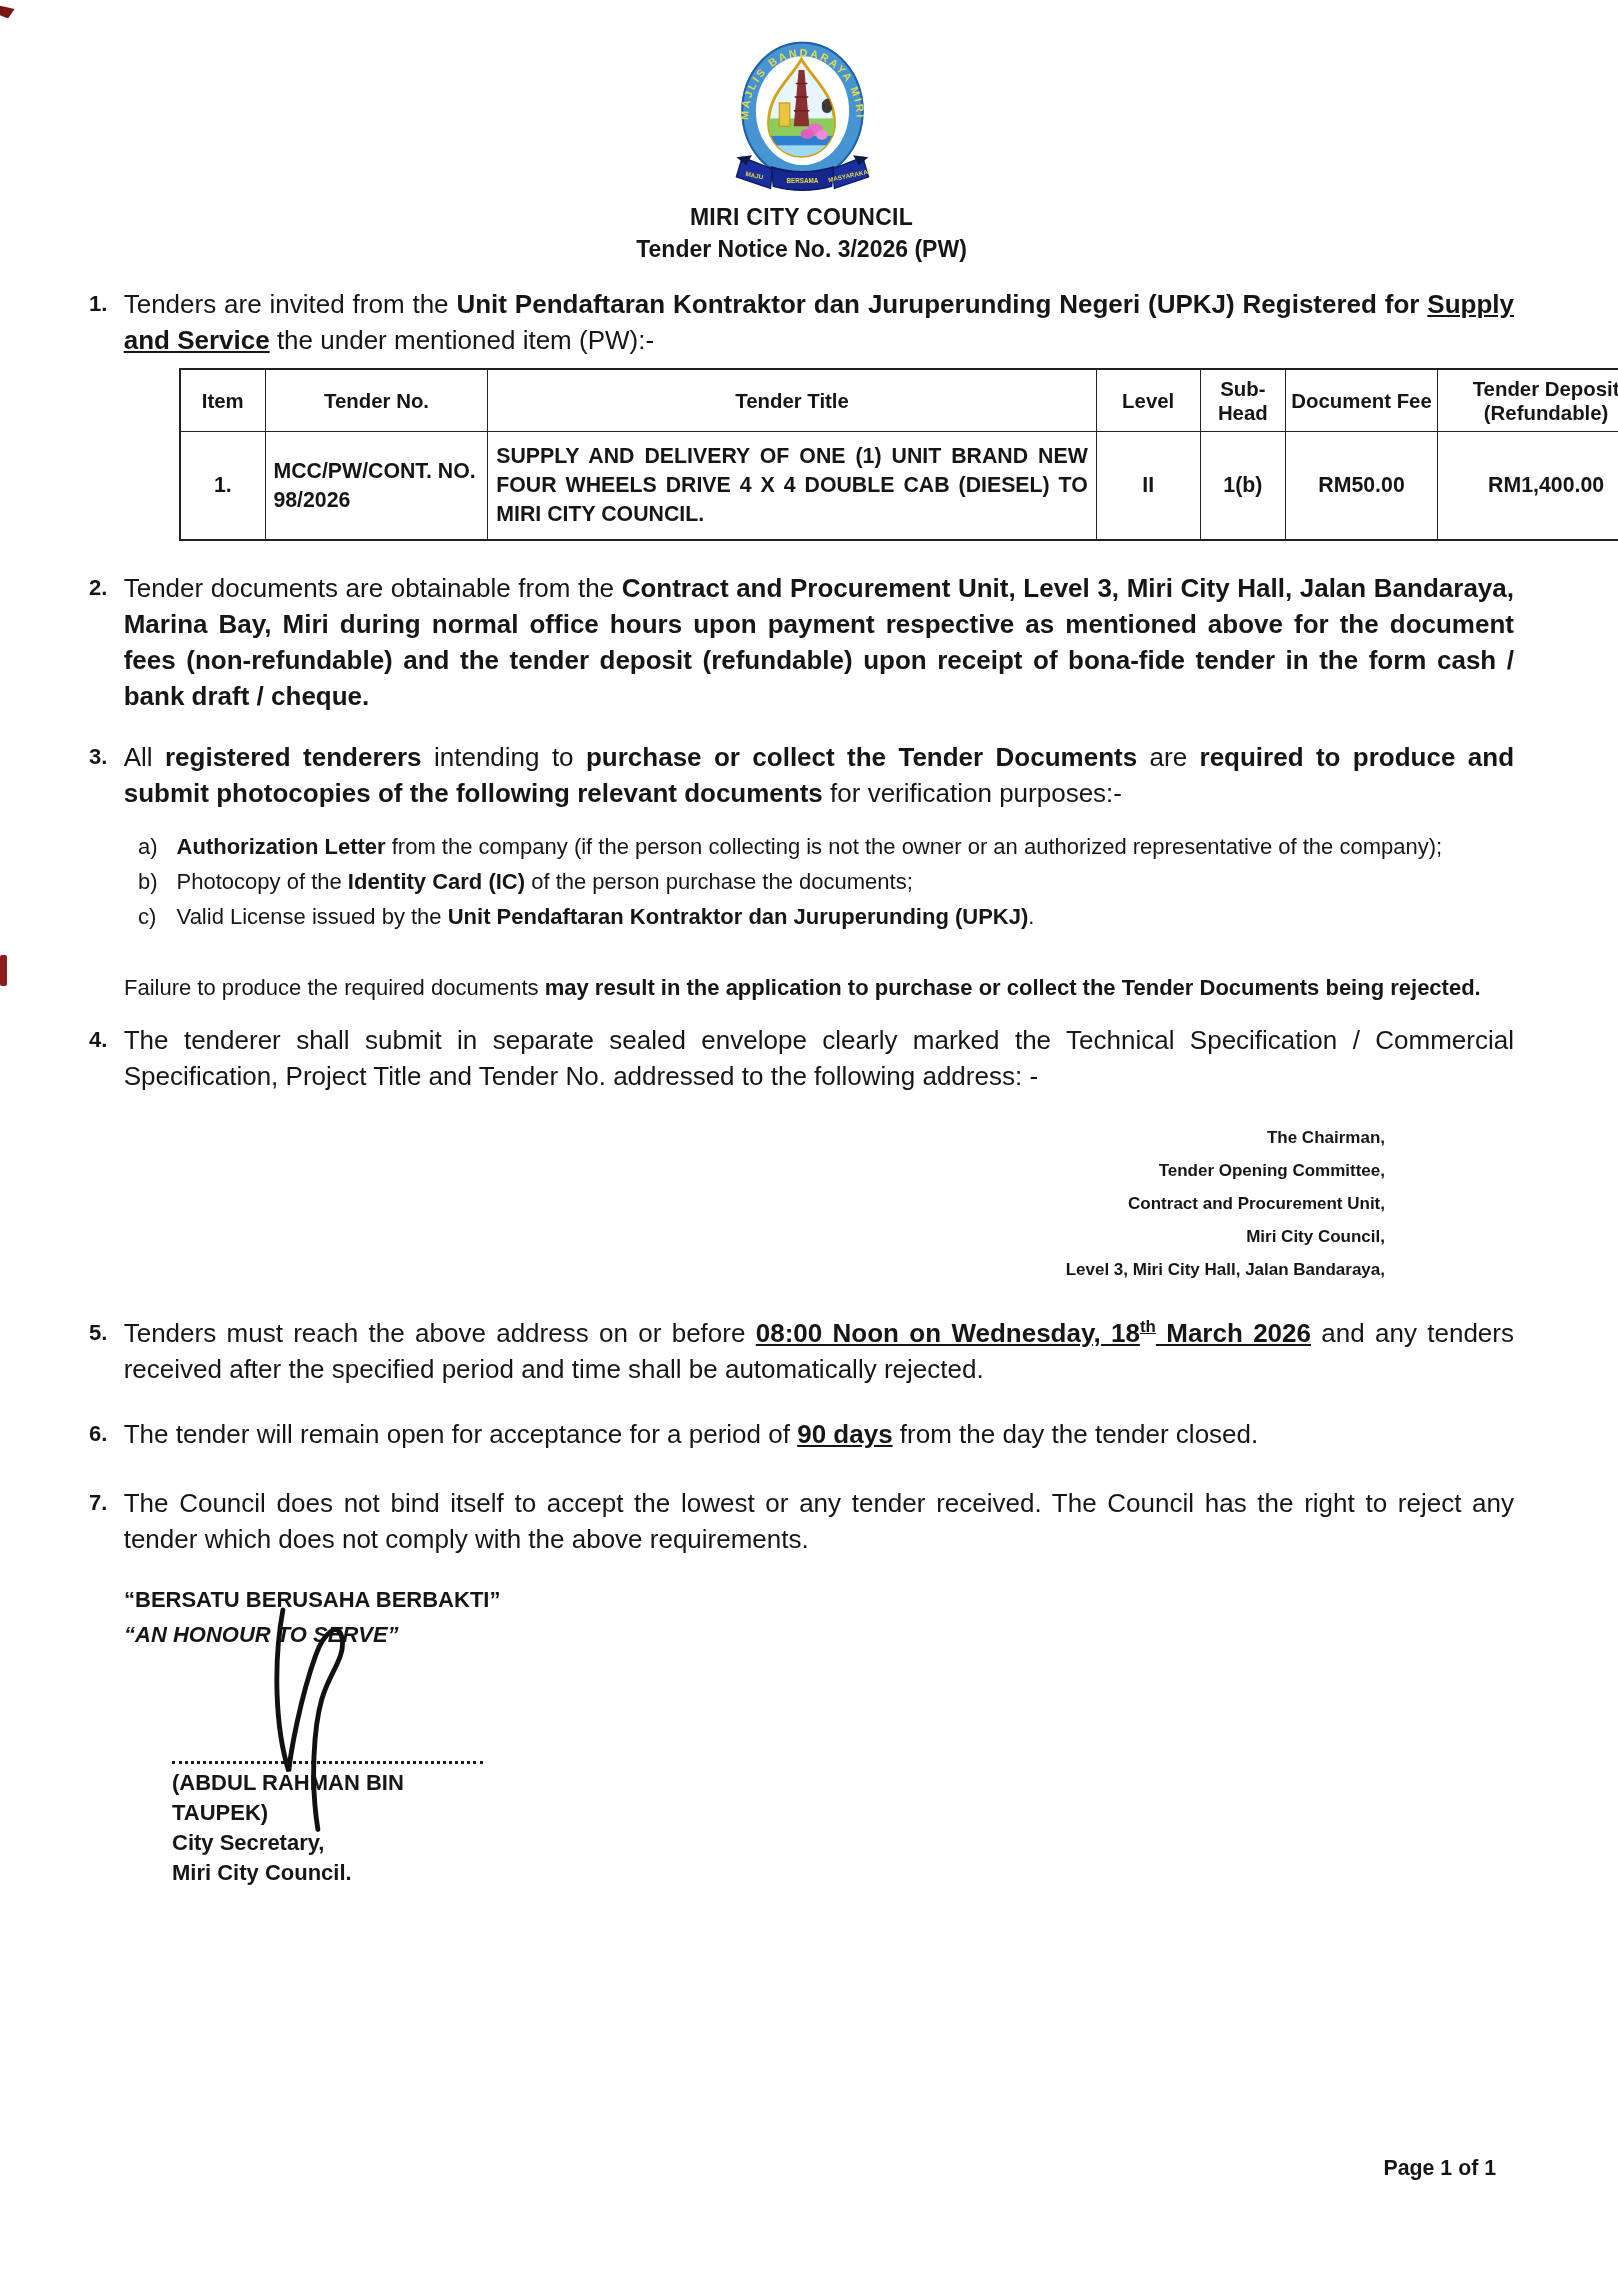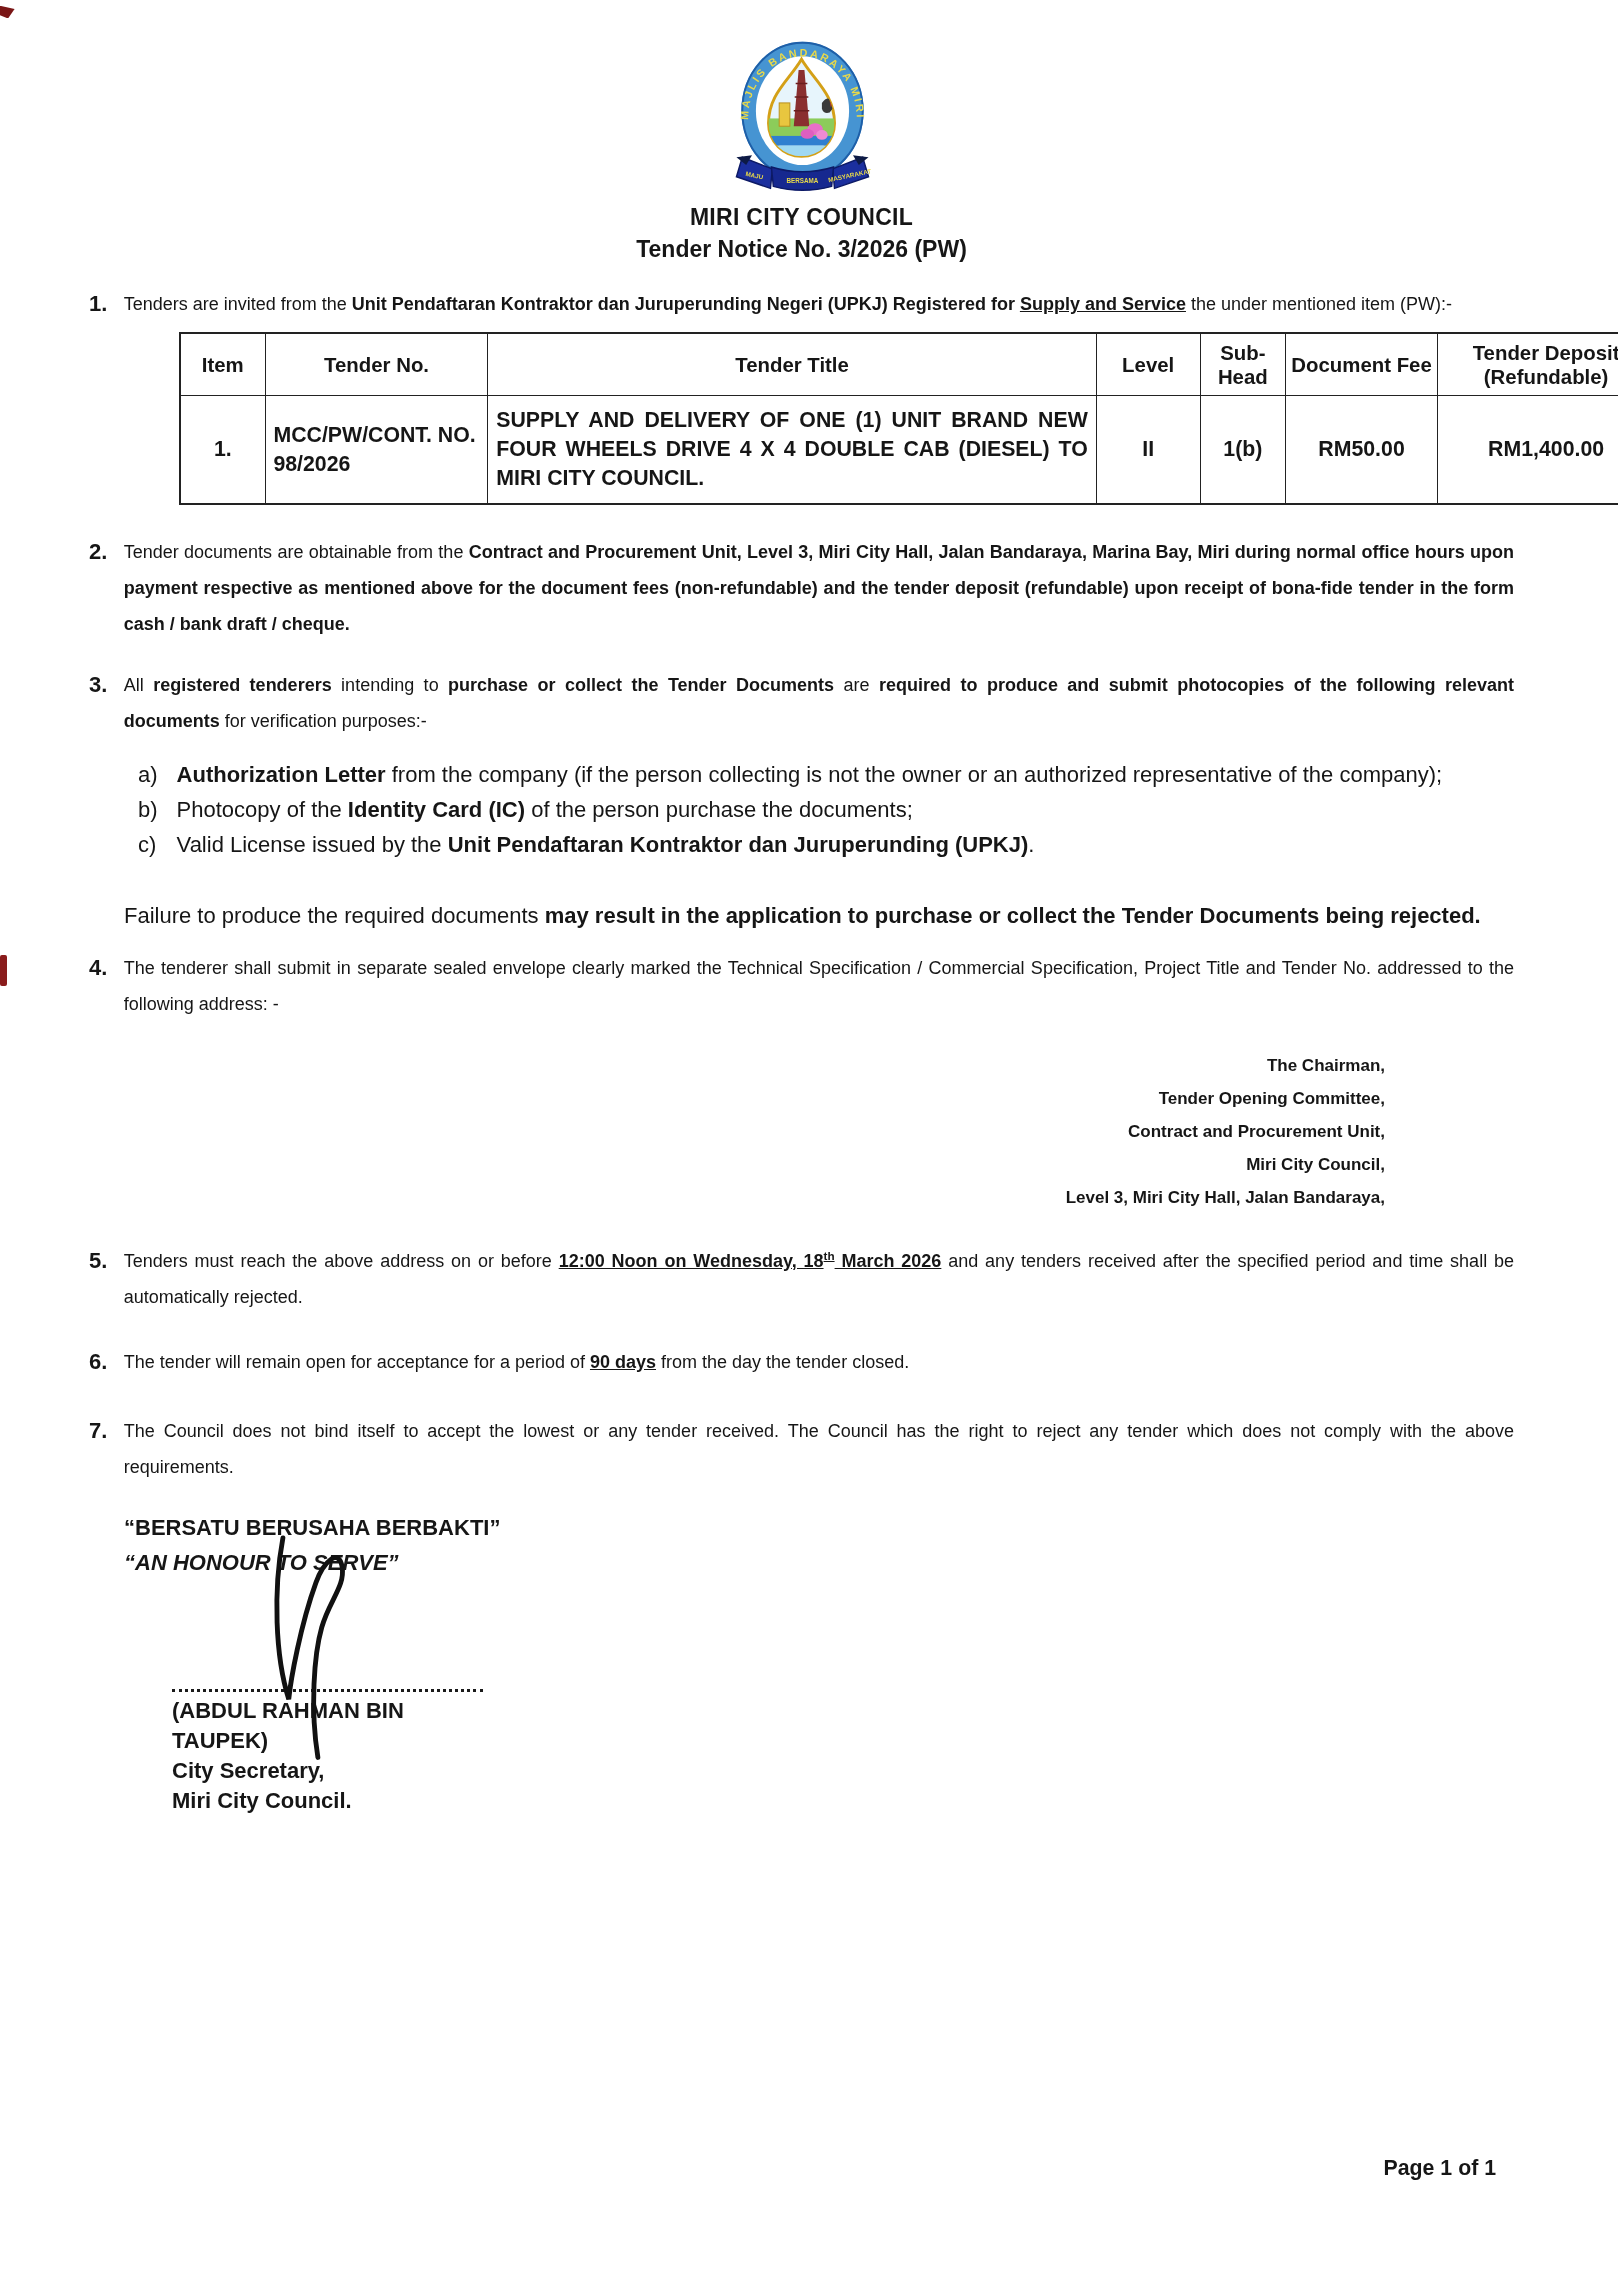--- a/index.html
+++ b/index.html
@@ -13,21 +13,21 @@
     margin:0 auto;
   }
   .content{padding:33px 105px 0 89px;}
   .header{ text-align:center; }
   .logo-wrap{display:flex;justify-content:center;}
   .org-title{font-size:23px;font-weight:700;letter-spacing:0.3px;line-height:31px;margin-top:1.9px;}
   .notice-title{font-size:23px;font-weight:700;line-height:32px;}
   .item{display:flex;margin-top:21.3px;}
   .item .num{width:25px;flex:none;font-weight:700;font-size:22px;line-height:36px;}
   .item .gap{width:9.7px;flex:none;}
-  .item .body{flex:1;font-size:18px;line-height:36px;text-align:justify;}
+  .item .body{flex:1;font-size:26px;line-height:36px;text-align:justify;}
   sup{font-size:65%;line-height:0;}
   .tbl-wrap{margin-left:90px;margin-top:9.7px;}
   table.tender{border-collapse:collapse;width:1477px;table-layout:fixed;border:2.9px solid #222;}
   table.tender th, table.tender td{border:1.9px solid #222;}
   table.tender th{font-size:20.4px;font-weight:700;text-align:center;padding:6.8px 3.9px;line-height:24px;}
   table.tender td{font-size:21.3px;font-weight:700;padding:9.7px 7.8px;line-height:29px;}
   .col-item{width:76px;} .col-no{width:199px;} .col-title{width:543px;}
   .col-head{width:93px;} .col-sub{width:76px;} .col-fee{width:136px;} .col-dep{width:194px;}
   td.c{text-align:center;}
   td.tender-no{text-align:left;padding-left:17.5px;line-height:30px;}
@@ -197,21 +197,21 @@
       <div>The Chairman,</div>
       <div>Tender Opening Committee,</div>
       <div>Contract and Procurement Unit,</div>
       <div>Miri City Council,</div>
       <div>Level 3, Miri City Hall, Jalan Bandaraya,</div>
     </div>
 
     <div class="item" style="margin-top:29px;">
       <div class="num">5.</div>
       <div class="gap"></div>
-      <div class="body"><span>Tenders must reach the above address on or before </span><span class="u" style="font-weight: 700;">12:00 Noon on Wednesday, 18</span><sup class="u" style="font-weight: 700;">th</sup><span class="u" style="font-weight: 700;"> March 2026</span><span> and any tenders received after the specified period and time shall be automatically rejected.</span></div>
+      <div class="body"><span>Tenders must reach the above address on or before </span><span class="u" style="font-weight: 700;">08:00 Noon on Wednesday, 18</span><sup class="u" style="font-weight: 700;">th</sup><span class="u" style="font-weight: 700;"> March 2026</span><span> and any tenders received after the specified period and time shall be automatically rejected.</span></div>
     </div>
 
     <div class="item" style="margin-top:29px;">
       <div class="num">6.</div>
       <div class="gap"></div>
       <div class="body"><span>The tender will remain open for acceptance for a period of </span><span class="u" style="font-weight: 700;">90 days</span><span> from the day the tender closed.</span></div>
     </div>
 
     <div class="item" style="margin-top:33px;">
       <div class="num">7.</div>

